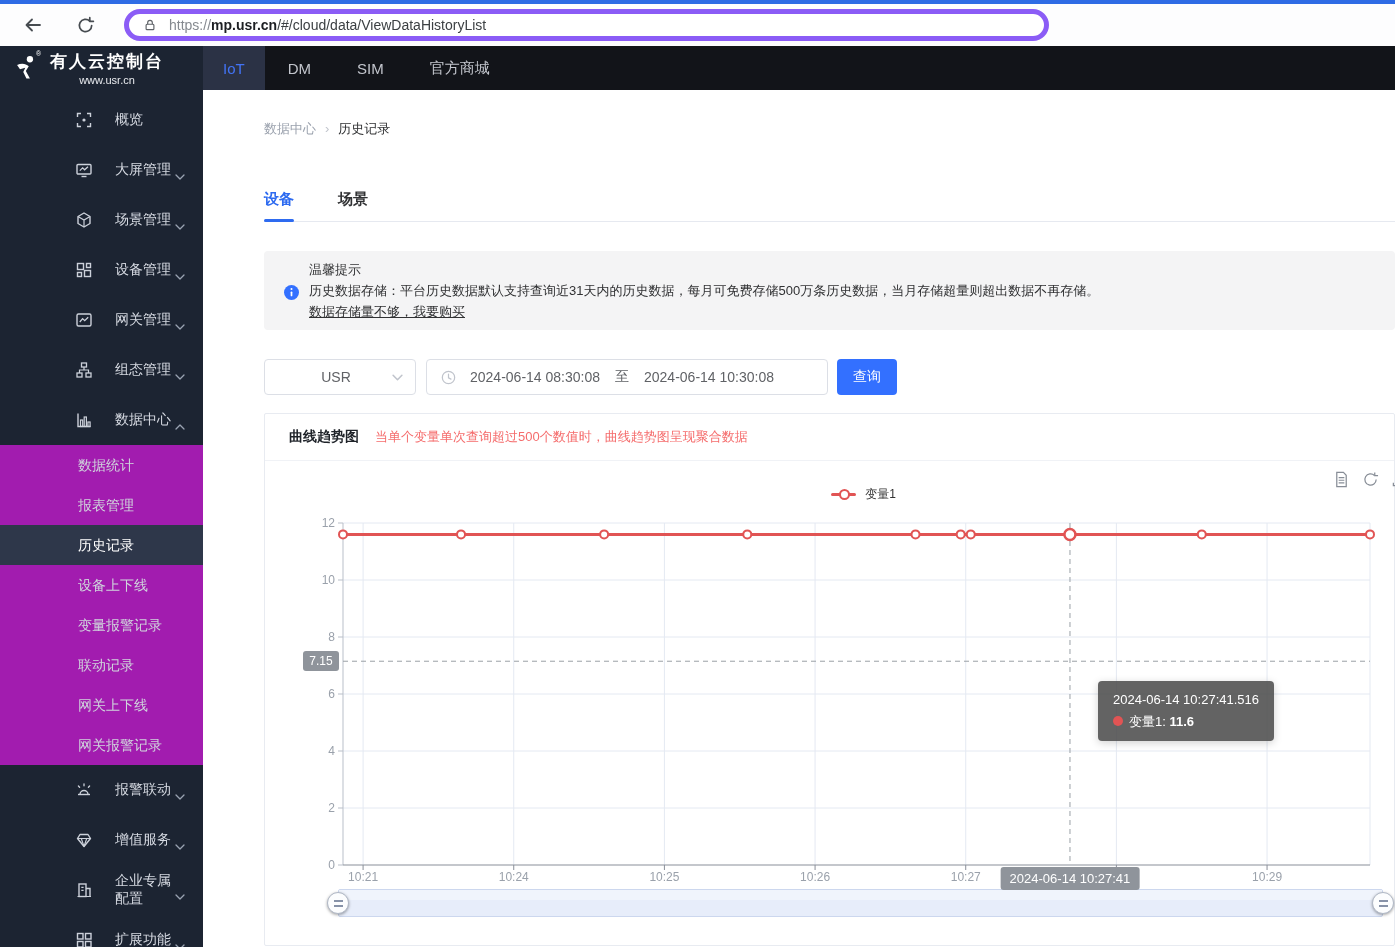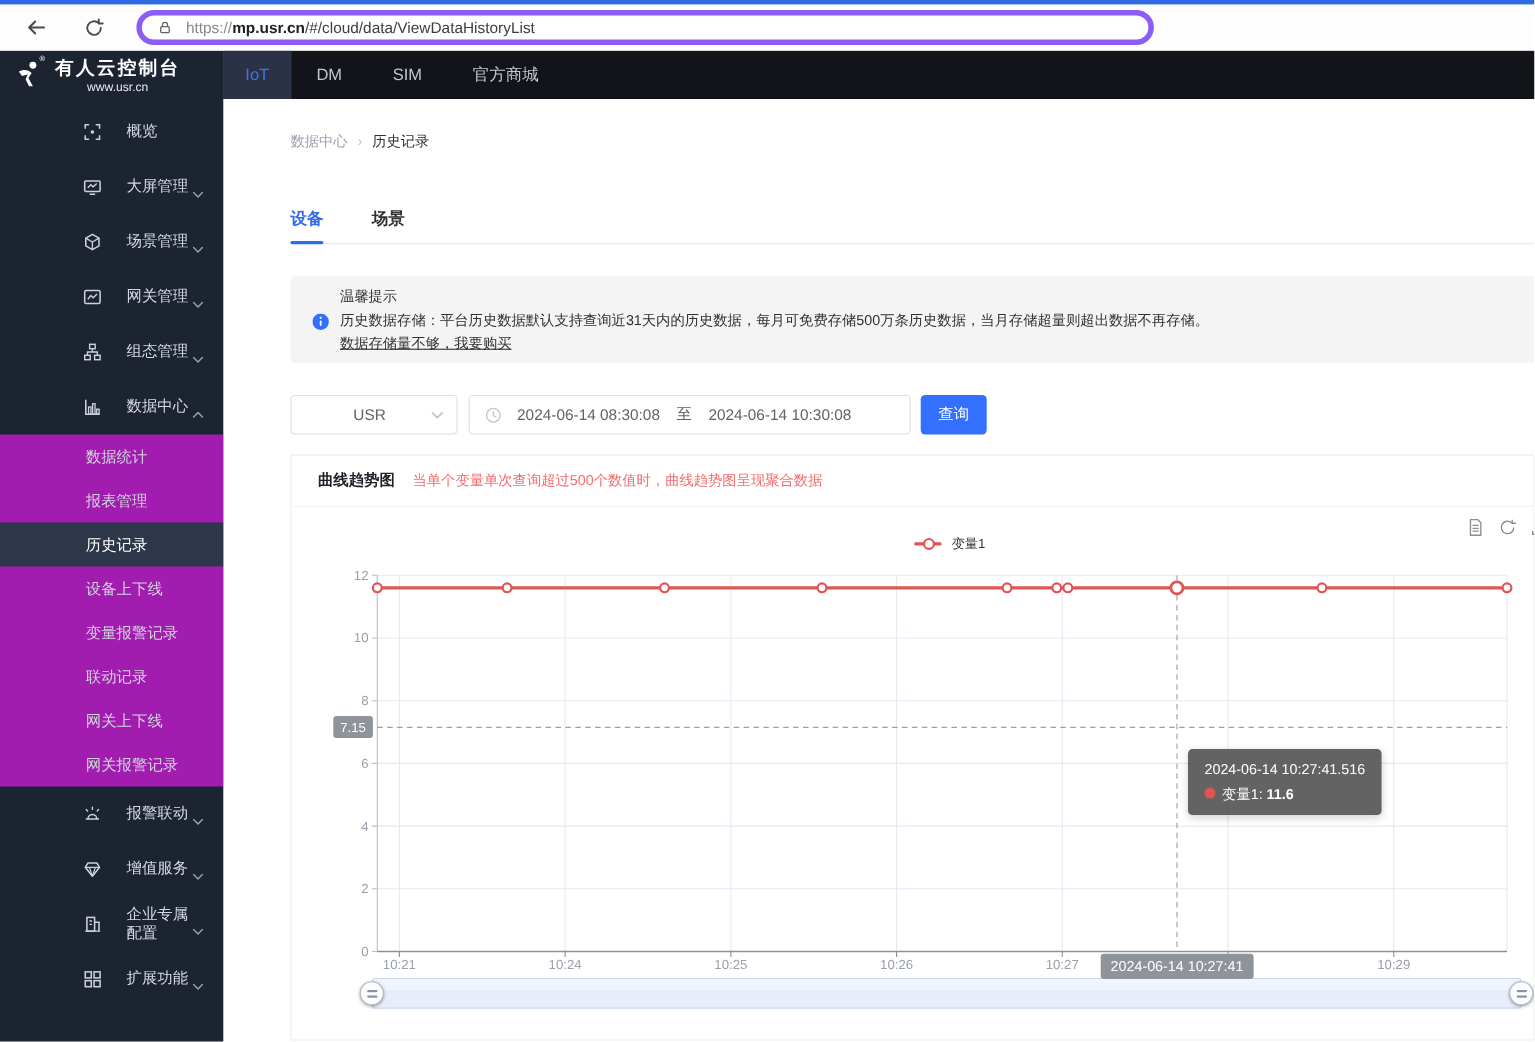--- a/index.html
+++ b/index.html
@@ -84,21 +84,21 @@
   .tool { width:17px; height:17px; color:#878d96; cursor:pointer; }
 
   .ylab { position:absolute; left:0; width:70px; text-align:right; font-size:12px; color:#9aa1ab; z-index:2; }
   .xlab { position:absolute; top:409px; transform:translateX(-50%); font-size:12px; color:#9aa1ab; z-index:1; }
 
   .badge-y { position:absolute; left:38px; width:36px; height:20px; background:#8f949b; color:#fff; font-size:12px;
     border-radius:3px; display:flex; align-items:center; justify-content:center; z-index:3; }
   .badge-x { position:absolute; top:406px; transform:translateX(-50%); background:#8f949b; color:#fff; font-size:13px;
     border-radius:3px; padding:4px 9px; white-space:nowrap; z-index:5; }
 
-  .tooltip { position:absolute; left:815px; top:220px; background:rgba(73,73,73,0.86); border-radius:4px;
+  .tooltip { position:absolute; left:833px; top:220px; background:rgba(73,73,73,0.86); border-radius:4px;
     padding:8px 15px; color:#fff; font-size:13px; line-height:22px; z-index:6; white-space:nowrap;
     box-shadow:0 2px 8px rgba(0,0,0,0.18); }
   .tooltip .dot { display:inline-block; width:10px; height:10px; border-radius:50%; background:#e15454; margin-right:6px; }
   .tooltip .val { font-weight:700; }
 
   .dz { position:absolute; left:73px; top:428px; width:1045px; height:28px; background:#e7edfa;
     border:1px solid #ccd7ee; border-radius:2px; z-index:2; }
   .dz::before { content:''; position:absolute; left:0; right:0; top:0; height:10px; background:#f0f4fc; }
   .dz-handle { position:absolute; top:431px; width:22px; height:22px; border-radius:50%; background:#fcfdfe;
     border:1px solid #b0b8c6; box-shadow:0 1px 3px rgba(0,0,0,0.35); display:flex; flex-direction:column;
@@ -161,20 +161,32 @@
           <span class="chev"><svg width="10" height="6" viewBox="0 0 10 6">
               <path d="M1 1l4 4 4-4" fill="none" stroke="currentColor" stroke-width="1.3" stroke-linecap="round" stroke-linejoin="round"></path>
             </svg></span>
         </div>
         <div class="mi">
           <span class="ic" style="color:#ccd1da"><svg width="18" height="18" viewBox="0 0 18 18">
               <path d="M9 2 15 5.5v7L9 16 3 12.5v-7Z" fill="none" stroke="currentColor" stroke-width="1.4" stroke-linejoin="round"></path>
               <path d="M3 5.5 9 9l6-3.5M9 9v7" fill="none" stroke="currentColor" stroke-width="1.2"></path>
             </svg></span>
           <span class="lbl">场景管理</span>
+          <span class="chev"><svg width="10" height="6" viewBox="0 0 10 6">
+              <path d="M1 1l4 4 4-4" fill="none" stroke="currentColor" stroke-width="1.3" stroke-linecap="round" stroke-linejoin="round"></path>
+            </svg></span>
+        </div>
+        <div class="mi">
+          <span class="ic" style="color:#ccd1da"><svg width="18" height="18" viewBox="0 0 18 18">
+              <rect x="2.5" y="2.5" width="6" height="6" fill="none" stroke="currentColor" stroke-width="1.4"></rect>
+              <rect x="11.5" y="2.5" width="4" height="4" fill="none" stroke="currentColor" stroke-width="1.4"></rect>
+              <rect x="2.5" y="11.5" width="4" height="4" fill="none" stroke="currentColor" stroke-width="1.4"></rect>
+              <rect x="9.5" y="9.5" width="6" height="6" fill="none" stroke="currentColor" stroke-width="1.4"></rect>
+            </svg></span>
+          <span class="lbl">设备管理</span>
           <span class="chev"><svg width="10" height="6" viewBox="0 0 10 6">
               <path d="M1 1l4 4 4-4" fill="none" stroke="currentColor" stroke-width="1.3" stroke-linecap="round" stroke-linejoin="round"></path>
             </svg></span>
         </div>
         <div class="mi">
           <span class="ic" style="color:#ccd1da"><svg width="18" height="18" viewBox="0 0 18 18">
               <rect x="2" y="3" width="14" height="12" rx="1.5" fill="none" stroke="currentColor" stroke-width="1.4"></rect>
               <path d="M4.8 11 7.6 7.6 9.7 9.7 13.2 6.3" fill="none" stroke="currentColor" stroke-width="1.3"></path>
             </svg></span>
           <span class="lbl">网关管理</span>

